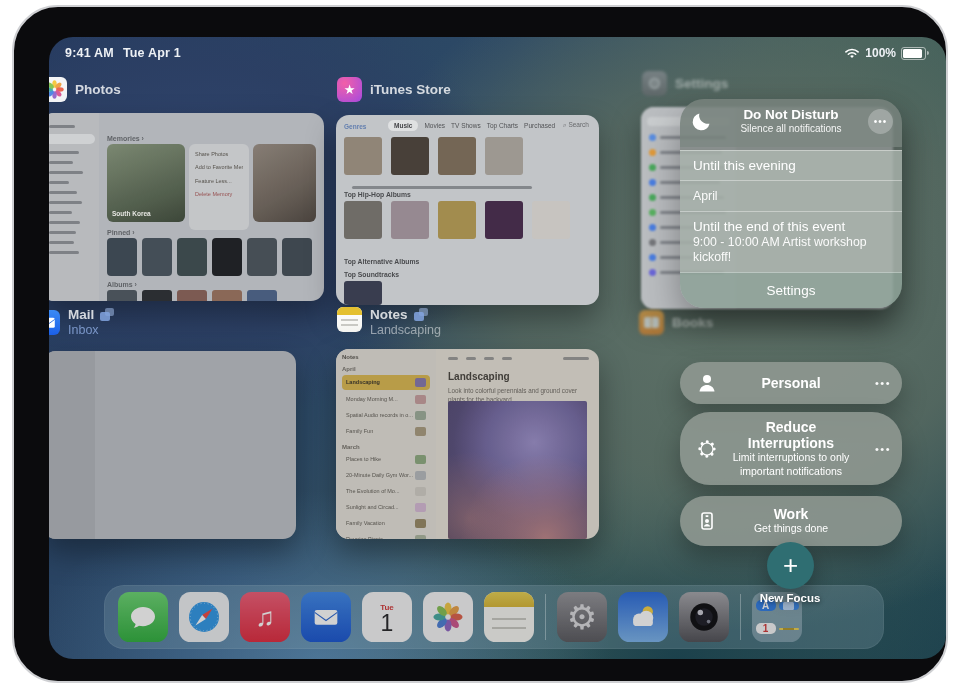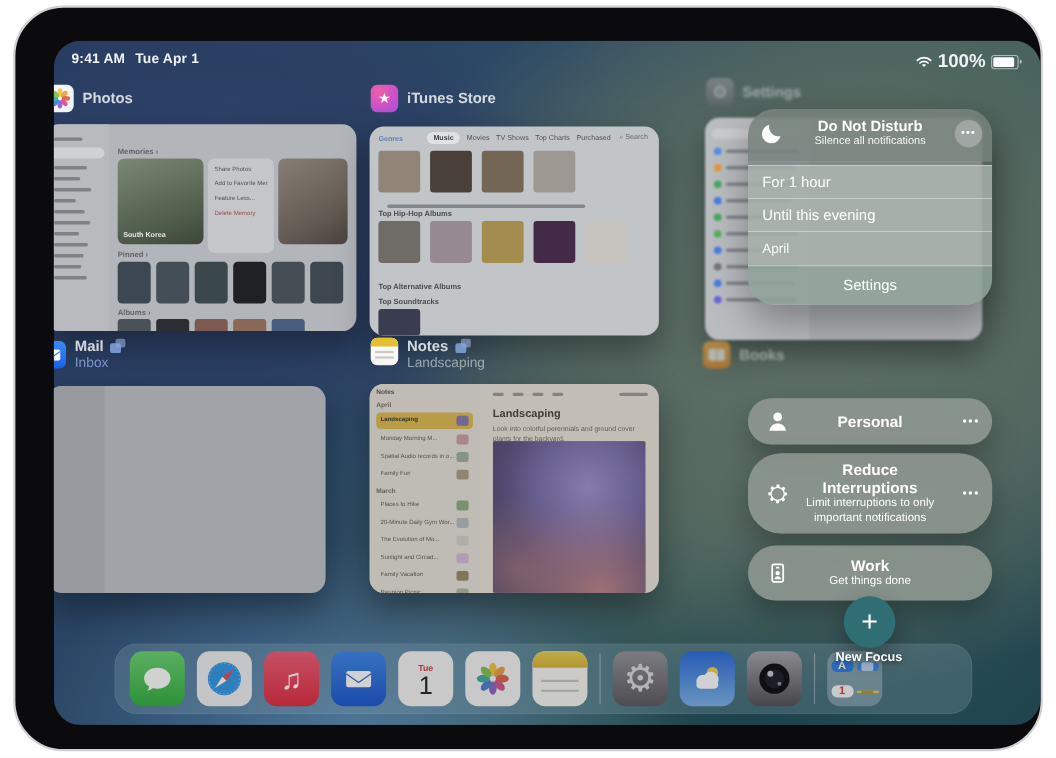--- a/index.html
+++ b/index.html
@@ -11,21 +11,21 @@
   .screen{position:absolute;left:35px;top:30px;width:897px;height:622px;border-radius:24px;overflow:hidden;
     background:
       radial-gradient(ellipse 420px 300px at 16% 26%, #31466f 0%, rgba(44,63,100,.9) 45%, rgba(44,63,100,0) 75%),
       radial-gradient(ellipse 520px 430px at 78% 40%, #5f7268 0%, rgba(88,106,97,.85) 45%, rgba(88,106,97,0) 80%),
       radial-gradient(ellipse 300px 220px at 97% 8%, #40605a 0%, rgba(64,96,90,0) 70%),
       radial-gradient(ellipse 420px 240px at 30% 100%, rgba(94,143,190,.55) 0%, rgba(94,143,190,0) 70%),
       radial-gradient(ellipse 400px 260px at 70% 100%, rgba(24,62,74,.9) 0%, rgba(24,62,74,0) 75%),
       linear-gradient(118deg, #243a5e 0%, #2d4a66 38%, #47655f 68%, #20444f 100%)}
   
   .status-left{left:16px;top:9px;display:flex;gap:9px;color:#eef1f5;font-size:12.5px;font-weight:700;letter-spacing:.2px}
-  .status-right{right:20px;top:9px;display:flex;align-items:center;gap:5px;color:#eef1f5;font-size:17px;font-weight:700}
+  .status-right{right:20px;top:9px;display:flex;align-items:center;gap:5px;color:#eef1f5;font-size:12px;font-weight:700}
   .batt{width:23px;height:11px;border:1px solid rgba(255,255,255,.55);border-radius:3px;position:relative}
   .batt i{position:absolute;left:1px;top:1px;bottom:1px;width:19px;background:#fff;border-radius:1.5px}
   .batt u{position:absolute;right:-4px;top:3px;width:2px;height:4px;background:rgba(255,255,255,.55);border-radius:0 2px 2px 0}
   
   .clabel{display:flex;align-items:center;gap:8px;color:rgba(255,255,255,.8);font-size:13.5px;font-weight:700}
   .clabel .sub{display:block;font-weight:400;color:rgba(255,255,255,.5);font-size:12.5px;margin-top:1px}
   .mini-ico{width:25px;height:25px;border-radius:6px;flex:none;position:relative;overflow:hidden}
   .stackwin{position:relative;width:14px;height:13px;flex:none}
   .stackwin i{position:absolute;right:0;top:0;width:9px;height:8px;border-radius:2px;background:rgba(160,185,230,.55)}
   .stackwin u{position:absolute;left:0;bottom:0;width:10px;height:9px;border-radius:2px;background:rgba(130,165,225,.85)}
@@ -368,27 +368,28 @@
     <div class="fp-head">
       <svg class="moon" viewBox="0 0 24 24">
             <path d="M20.2 14.9A9.3 9.3 0 0 1 9.1 3.8 9.3 9.3 0 1 0 20.2 14.9z" fill="#fff"></path>
           </svg>
       <div class="t">Do Not Disturb</div>
       <div class="s">Silence all notifications</div>
       <div class="morebtn">•••</div>
     </div>
     <div class="fp-gap"></div>
     <div class="fp-row">
-      <div>For 1 hour</div>
-    </div>
-    <div class="fp-row">
       <div>Until this evening</div>
     </div>
     <div class="fp-row">
       <div class="rs">April</div>
+    </div>
+    <div class="fp-row">
+      <div>Until the end of this event</div>
+      <div class="rs">9:00 - 10:00 AM Artist workshop kickoff!</div>
     </div>
     <div class="fp-settings">Settings</div>
   </div>
 
   <div class="pill" style="top:325px;height:42px;border-radius:22px">
     <svg class="ico" viewBox="0 0 24 24" fill="#fff">
           <circle cx="12" cy="8" r="4"></circle>
           <path d="M4.5 20.5c.6-4 3.8-6.4 7.5-6.4s6.9 2.4 7.5 6.4z"></path>
         </svg>
     <div class="pt">Personal</div>

